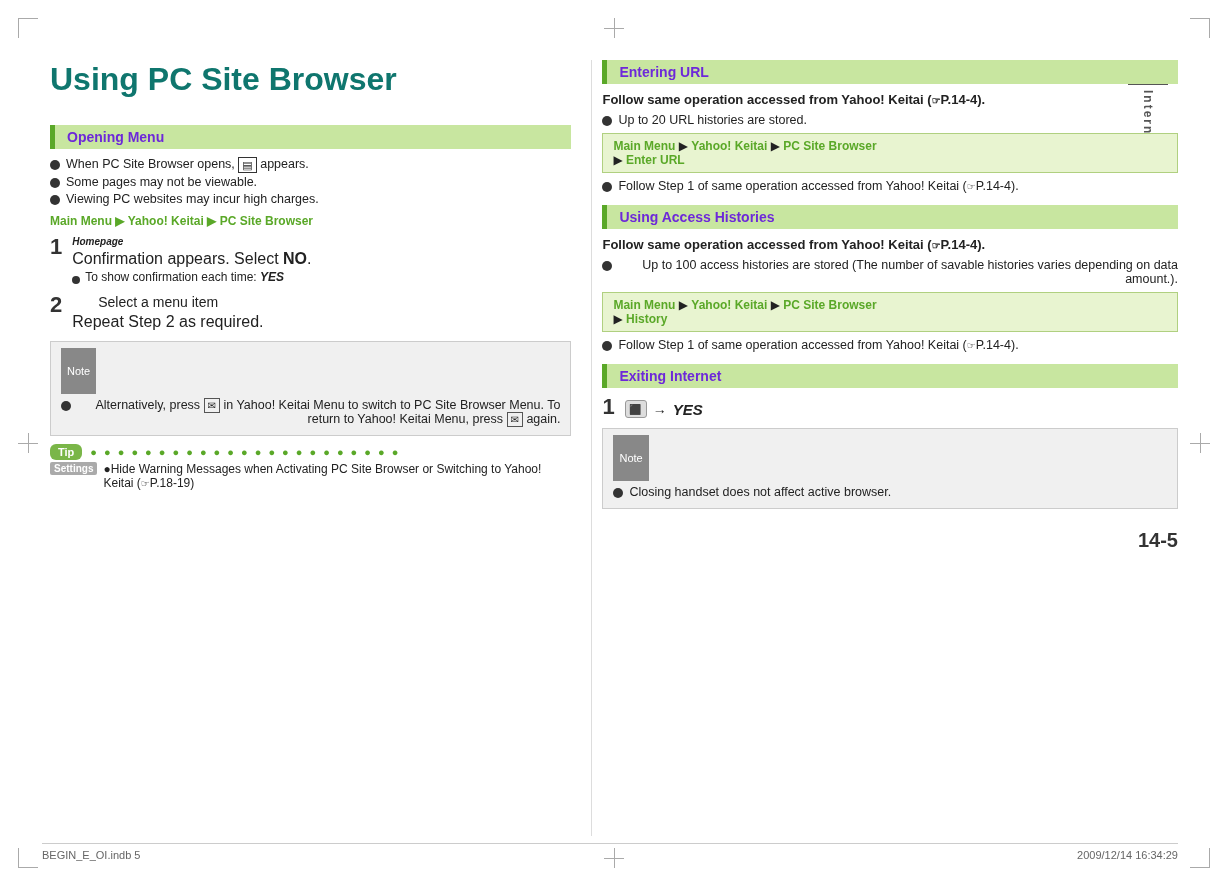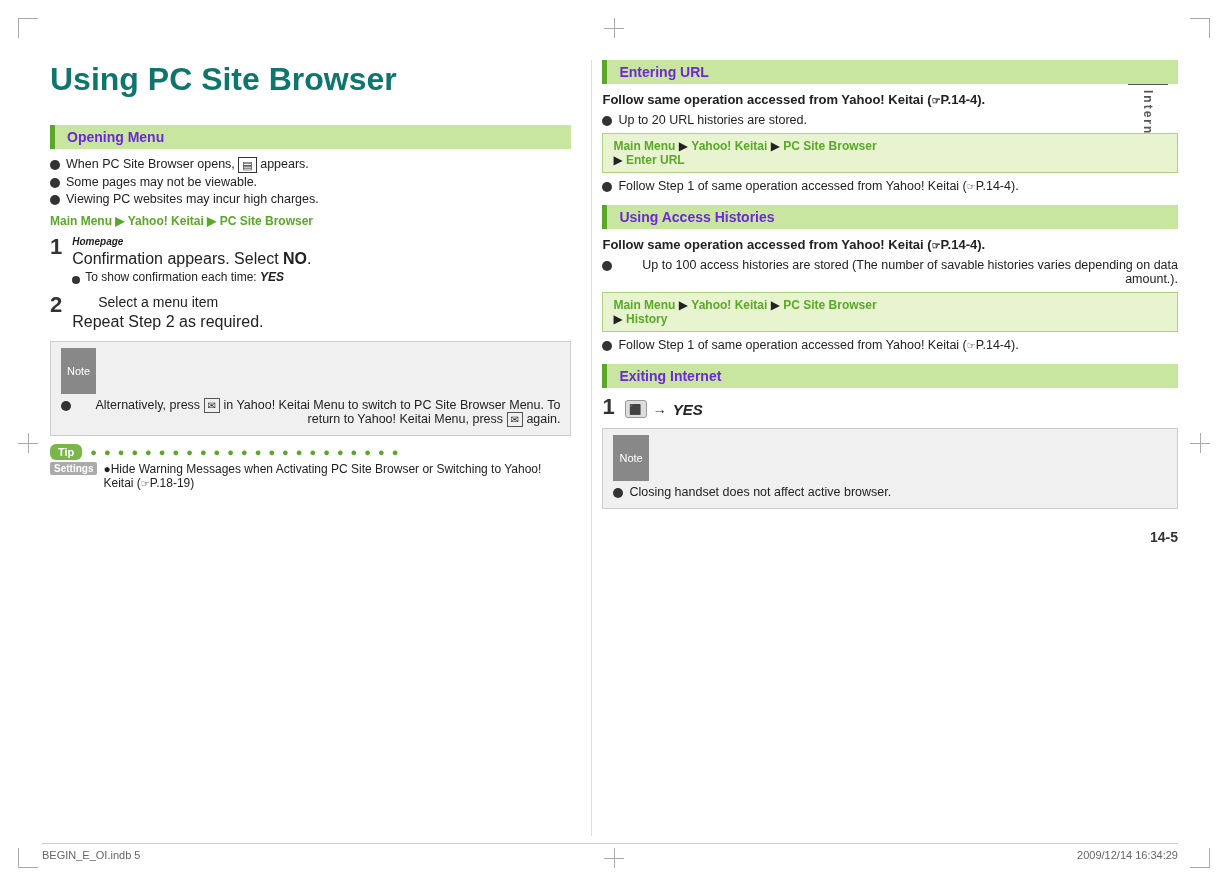--- a/index.html
+++ b/index.html
@@ -516,21 +516,21 @@
 
       <div class="note-box" style="margin-top:8px;">
         <div class="note-label">Note</div>
         <div class="bullet-item">
           <span class="bullet"></span>
           <span>Closing handset does not affect active browser.</span>
         </div>
       </div>
     </div>
 
-    <div style="text-align:right;margin-top:20px;font-size:14px;font-weight:bold;color:#333;">14-5</div>
+    <div style="text-align:right;margin-top:20px;font-size:20px;font-weight:bold;color:#333;">14-5</div>
 
   </div>
 
 </div>
 
 <div class="bottom-bar">
   <span>BEGIN_E_OI.indb    5</span>
   <span>2009/12/14    16:34:29</span>
 </div>
 

